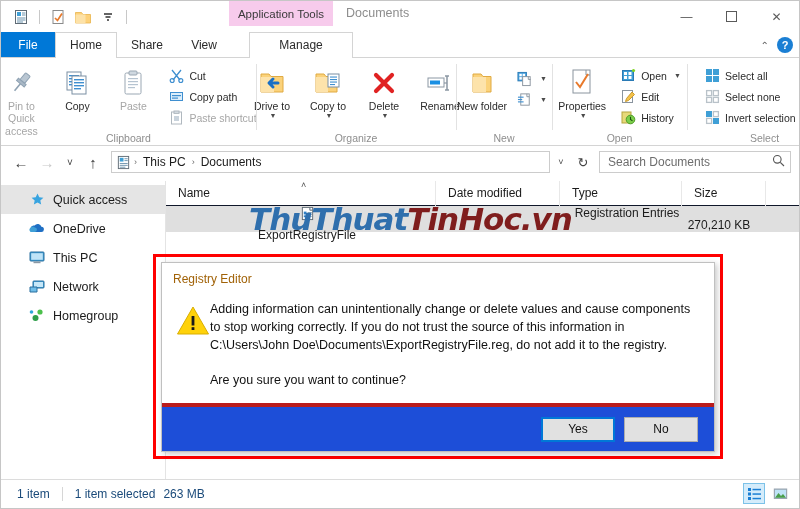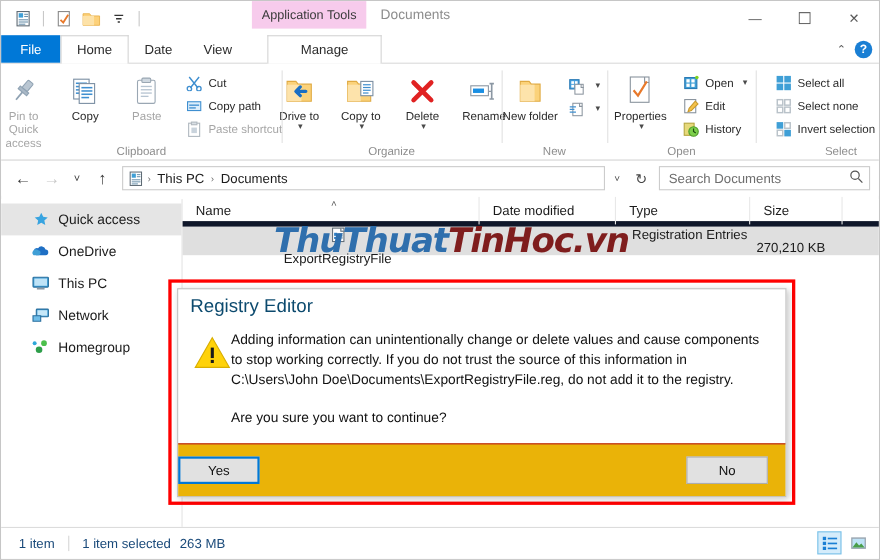--- a/index.html
+++ b/index.html
@@ -189,21 +189,21 @@
     display: flex; align-items: center; gap: 8px;
     height: 29px; padding-left: 28px;
     font-size: 12.5px; color: #1b1b1b;
   }
   .nav-item.sel { background: #e5e5e5; }
   .nav-ico { width: 16px; height:16px; display:flex; align-items:center; justify-content:center; }
 
   .filepane { flex: 1; position: relative; }
   .colhead {
     display: flex; height: 25px;
-    border-bottom: 5px solid #0f172a;
+    border-bottom: 1px solid #0f172a;
     align-items: center;
     position: relative;
   }
   .col {
     font-size: 12px; color: #1b1b1b;
     padding-left: 12px;
     height: 25px; display: flex; align-items: center;
     border-right: 1px solid #e8e8e8;
   }
   .col.c-name { width: 270px; }
@@ -252,35 +252,35 @@
     width: 554px; height: 190px;
     background: #ffffff;
     border: 1px solid #c0c0c0;
     box-shadow: 2px 2px 6px rgba(0,0,0,0.22);
     z-index: 21;
     display: flex; flex-direction: column;
   }
   .dlg-title {
     height: 32px; display: flex; align-items: center;
     padding-left: 11px;
-    font-size: 17px; color: #0c4a6e;
+    font-size: 12px; color: #a16207;
   }
   .dlg-body {
     flex: 1; display: flex;
     padding: 6px 18px 0 14px;
     gap: 0;
   }
   .warn-ico { width: 34px; min-width:34px; padding-top: 4px; }
   .dlg-text { font-size: 12.5px; color: #111; line-height: 1.42; }
   .dlg-text p.q { margin-top: 18px; }
   .dlg-foot {
     height: 48px;
-    background: #eab308;
-    border-top: 1px solid #b91c1c;
-    display: flex; align-items: center; justify-content: space-between;
+    background: #1d4ed8;
+    border-top: 4px solid #b91c1c;
+    display: flex; align-items: center; justify-content: flex-end;
     gap: 9px; padding-right: 16px;
   }
   .dlgbtn {
     width: 74px; height: 25px;
     font-size: 12px; color: #111;
     background: #e1e1e1;
     border: 1px solid #adadad;
     display: flex; align-items: center; justify-content: center;
   }
   .dlgbtn.default {
@@ -358,21 +358,21 @@
             <rect x="0.5" y="0.5" width="10" height="10" fill="none" stroke="#5a5a5a"></rect>
           </svg>
       </div>
       <div class="win-btn close">✕</div>
     </div>
   </div>
 
   <div class="tabstrip">
     <div class="tab file">File</div>
     <div class="tab active">Home</div>
-    <div class="tab">Date</div>
+    <div class="tab">Share</div>
     <div class="tab">View</div>
     <div class="tab ctx" style="margin-left:18px;min-width:104px;">Manage</div>
     <div class="ribbon-right">
       <span class="chev-collapse">⌃</span>
       <span class="help-circle">?</span>
     </div>
   </div>
 
   <div class="ribbon">
 

